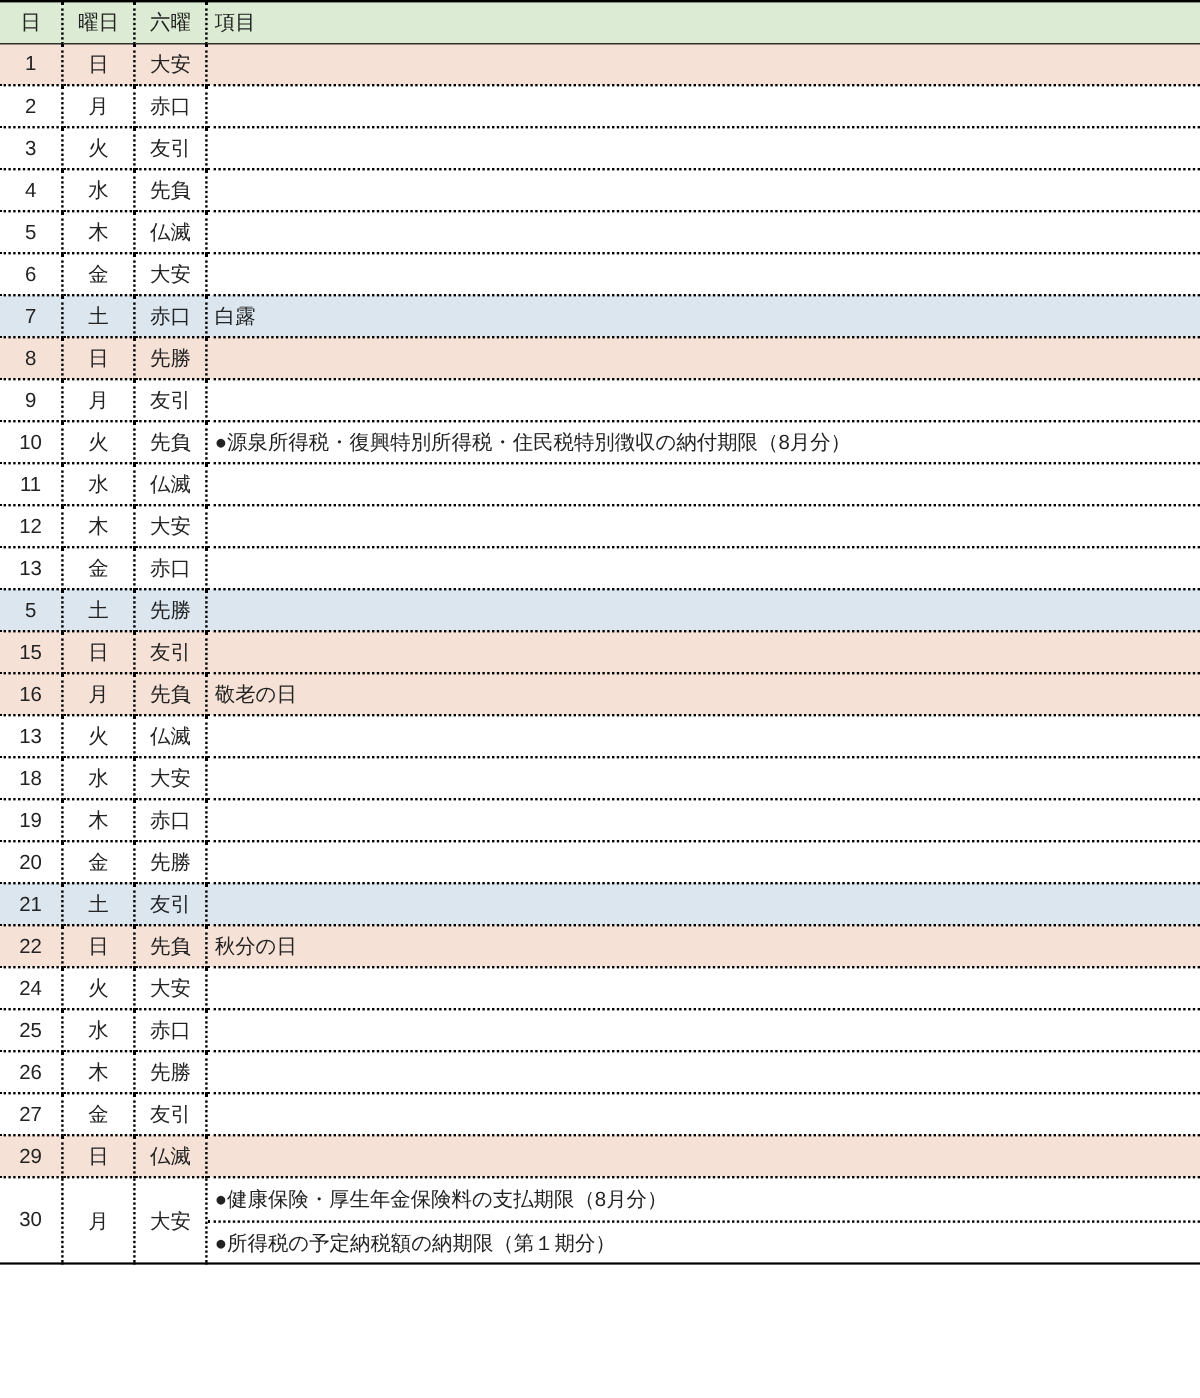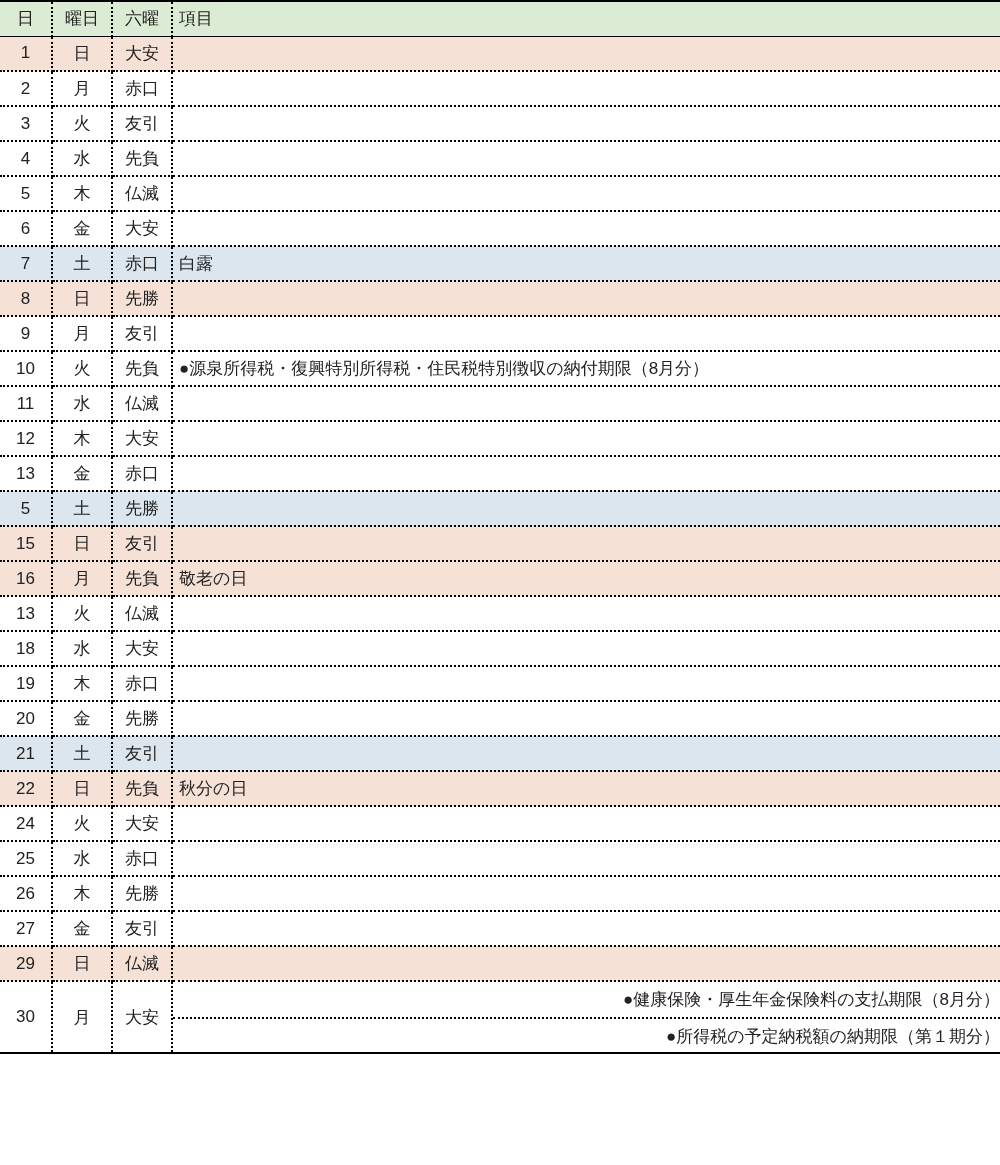--- a/index.html
+++ b/index.html
@@ -40,21 +40,20 @@
   .col-day   { width: 52px; text-align: center; }
   .col-dow   { width: 60px; text-align: center; }
   .col-roku  { width: 60px; text-align: center; }
   .col-item  { padding-left: 6px; text-align: left; }
   tr.sun td     { background: #f6e1d7; }
   tr.sat td     { background: #dbe6ef; }
   tr.holiday td { background: #f6e1d7; }
   .item-line {
     height: 35px;
     line-height: 35px;
-    text-align: right;
   }
   .item-sep {
     border-top: 2px dotted #000;
   }
 </style>
 </head>
 <body>
 
 <table>
   <thead>

